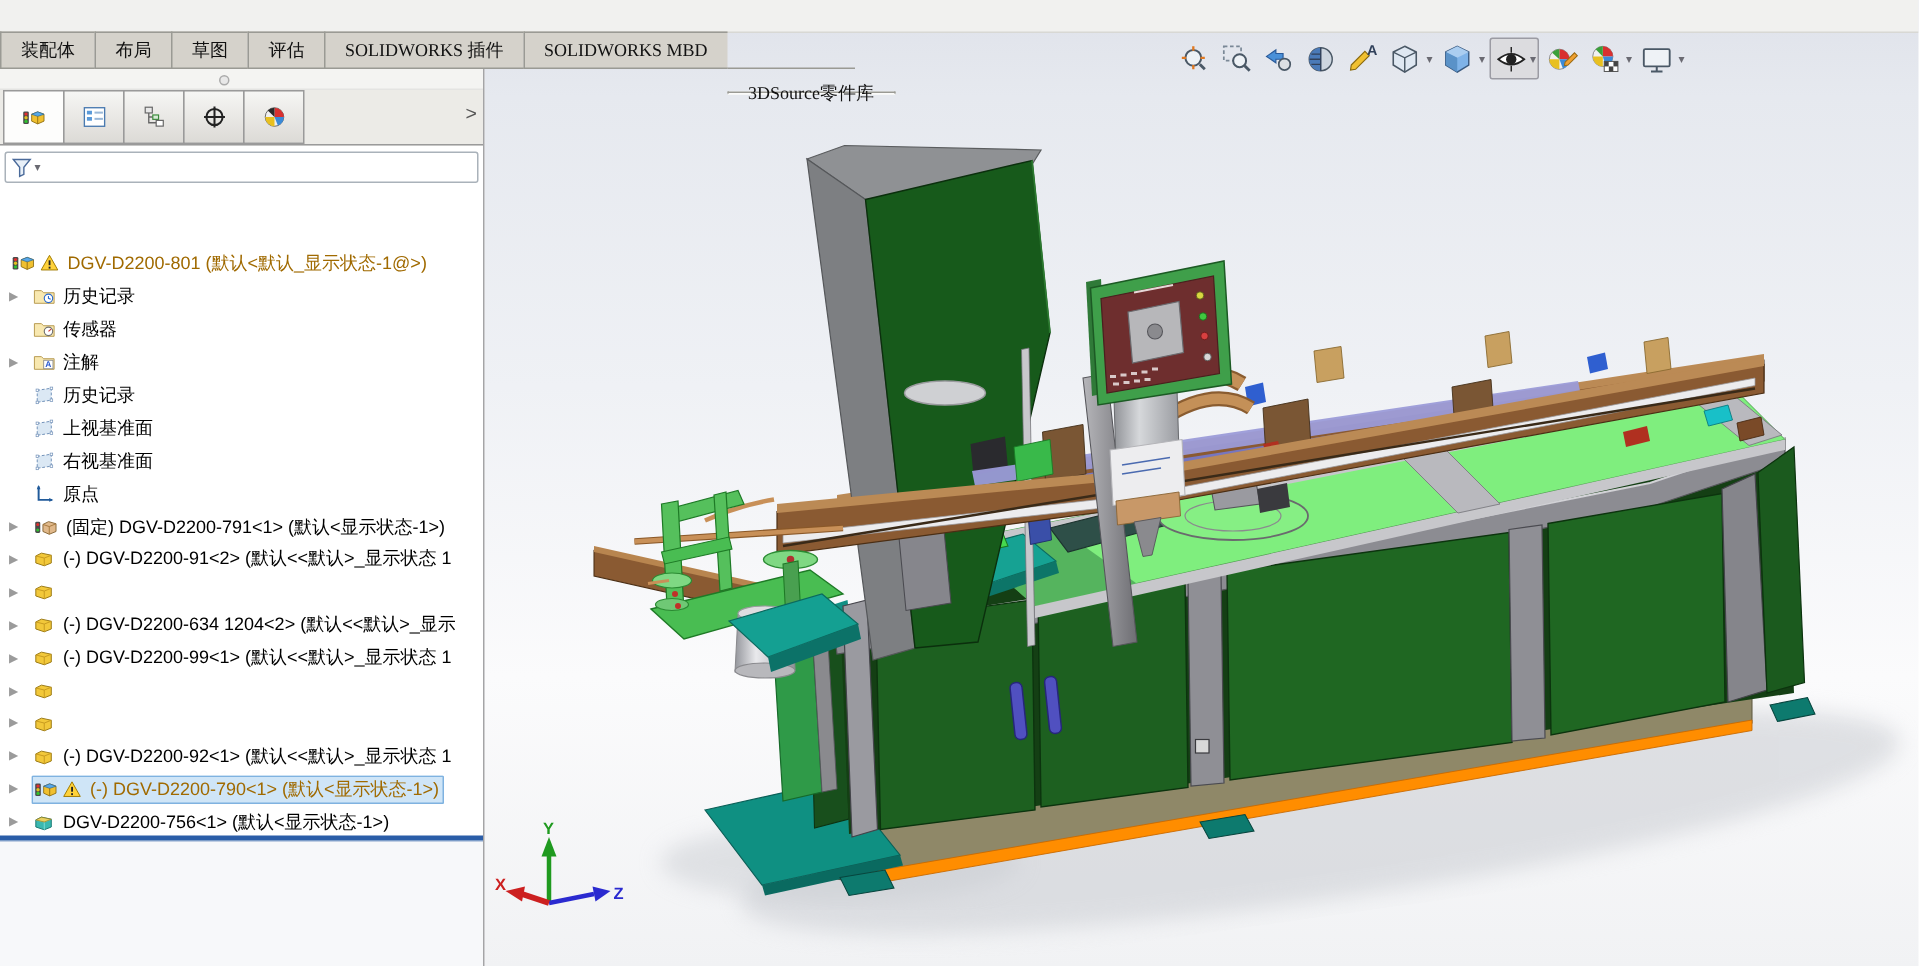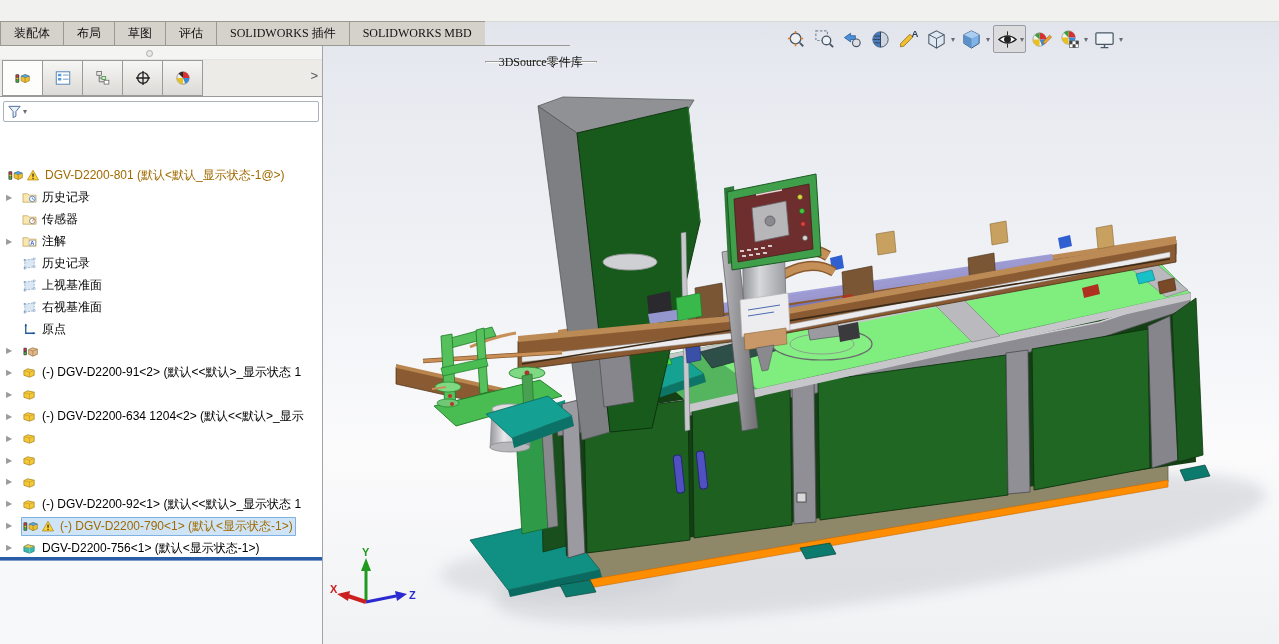--- a/index.html
+++ b/index.html
@@ -546,20 +546,21 @@
           <span class="ticon">
             <svg width="17" height="15" viewBox="0 0 16 16">
               <rect x="0.5" y="4" width="3.6" height="8" rx="1" fill="#4a4a4a"></rect>
               <circle cx="2.3" cy="6" r="1.1" fill="#e03030"></circle>
               <circle cx="2.3" cy="10" r="1.1" fill="#30c030"></circle>
               <path d="M6 6 L10 4 L15.3 5.5 L15.3 11 L10.5 13 L6 11 Z" fill="#e0b88a" stroke="#8a6a3a" stroke-width="0.7"></path>
               <path d="M6 6 L10.5 7.5 L15.3 5.5" fill="none" stroke="#a87a40" stroke-width="0.7"></path>
               <line x1="10.5" y1="7.5" x2="10.5" y2="13" stroke="#a87a40" stroke-width="0.7"></line>
             </svg>
           </span>
+          <span class="tlabel">(固定) DGV-D2200-791&lt;1&gt; (默认&lt;显示状态-1&gt;)</span>
         </span>
       </div>
       <div class="trow">
         <span class="arrow">▶</span>
         <span class="rowbox">
           <span class="ticon">
             <svg width="15" height="15" viewBox="0 0 16 16">
               <path d="M2 6 L6 4 L13 5.5 L13 11 L8 13 L2 11 Z" fill="#f2c83a" stroke="#9a7a14" stroke-width="0.7"></path>
               <path d="M2 6 L8 7.5 L13 5.5" fill="none" stroke="#c89a20" stroke-width="0.7"></path>
               <line x1="8" y1="7.5" x2="8" y2="13" stroke="#c89a20" stroke-width="0.7"></line>
@@ -596,20 +597,21 @@
       <div class="trow">
         <span class="arrow">▶</span>
         <span class="rowbox">
           <span class="ticon">
             <svg width="15" height="15" viewBox="0 0 16 16">
               <path d="M2 6 L6 4 L13 5.5 L13 11 L8 13 L2 11 Z" fill="#f2c83a" stroke="#9a7a14" stroke-width="0.7"></path>
               <path d="M2 6 L8 7.5 L13 5.5" fill="none" stroke="#c89a20" stroke-width="0.7"></path>
               <line x1="8" y1="7.5" x2="8" y2="13" stroke="#c89a20" stroke-width="0.7"></line>
             </svg>
           </span>
+          <span class="tlabel">(-) DGV-D2200-99&lt;1&gt; (默认&lt;&lt;默认&gt;_显示状态 1</span>
         </span>
       </div>
       <div class="trow">
         <span class="arrow">▶</span>
         <span class="rowbox">
           <span class="ticon">
             <svg width="15" height="15" viewBox="0 0 16 16">
               <path d="M2 6 L6 4 L13 5.5 L13 11 L8 13 L2 11 Z" fill="#f2c83a" stroke="#9a7a14" stroke-width="0.7"></path>
               <path d="M2 6 L8 7.5 L13 5.5" fill="none" stroke="#c89a20" stroke-width="0.7"></path>
               <line x1="8" y1="7.5" x2="8" y2="13" stroke="#c89a20" stroke-width="0.7"></line>

